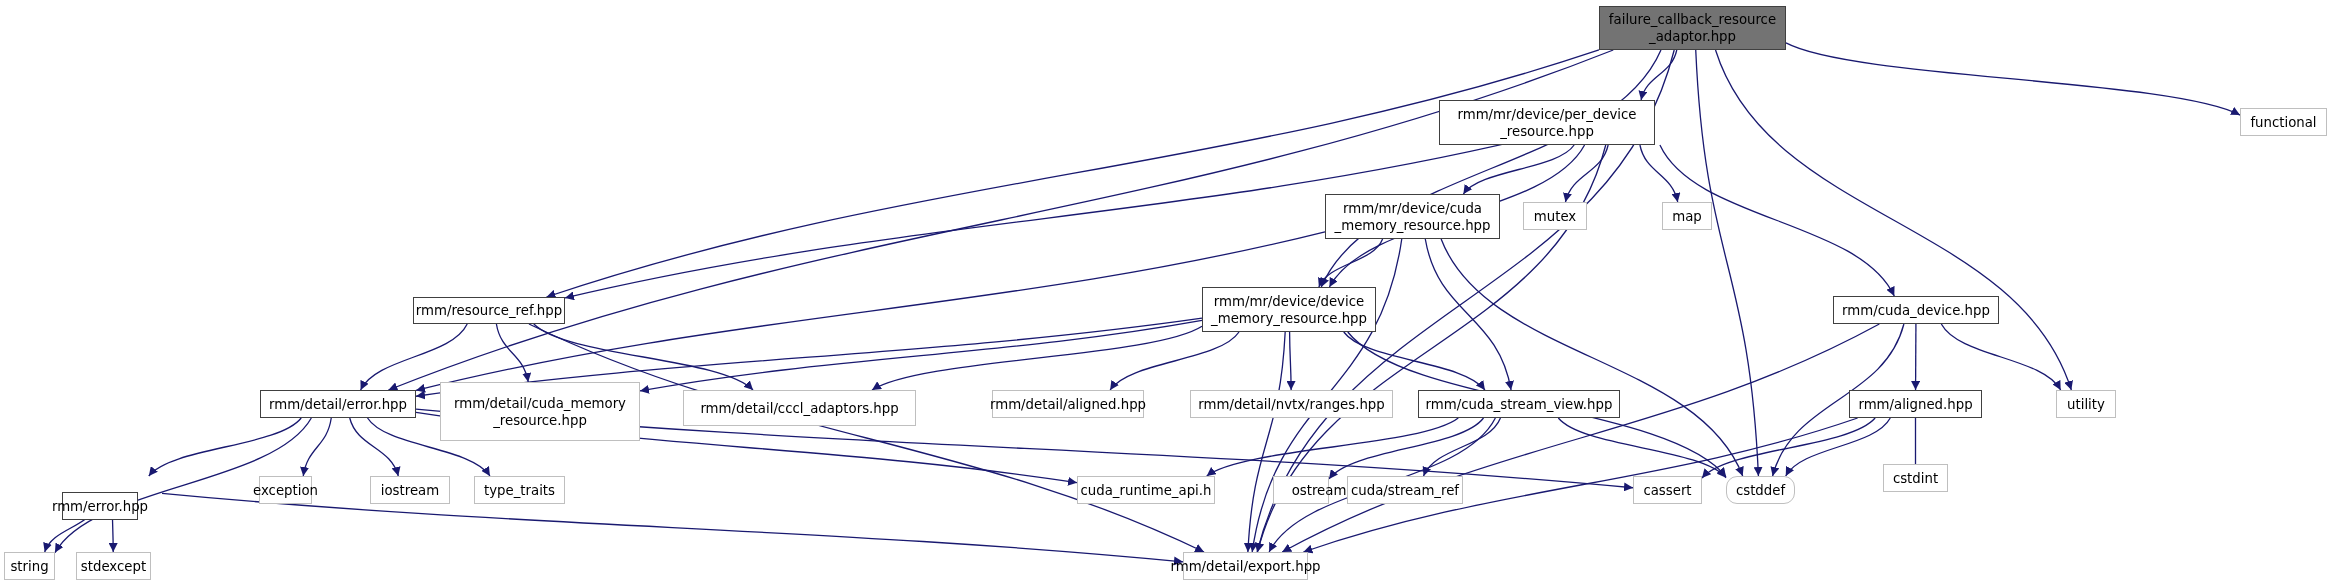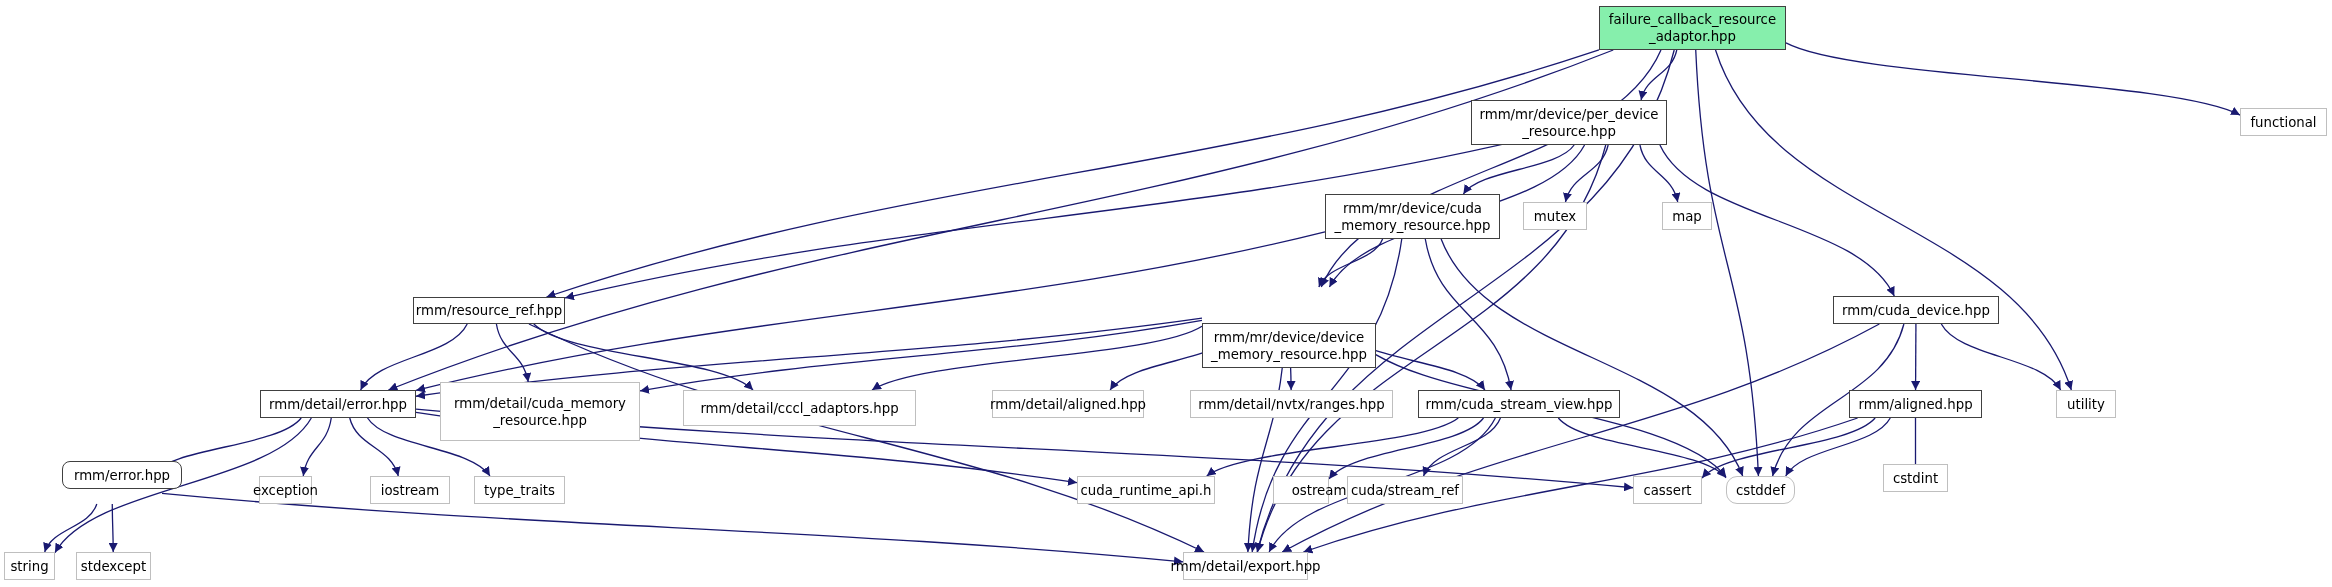--- a/index.html
+++ b/index.html
@@ -4,21 +4,21 @@
 <style>
   html, body { margin:0; padding:0; background:#ffffff; }
   body { width:2332px; height:587px; position:relative; overflow:hidden;
          font-family:"DejaVu Sans", sans-serif; }
   #graph { position:absolute; left:0; top:0; width:2332px; height:587px; }
   .node { position:absolute; box-sizing:border-box; display:flex; align-items:center;
           justify-content:center; text-align:center; font-size:13.3px; line-height:17px;
           color:#000; background:#fff; white-space:pre; }
   .node.doc { border:1.5px solid #404040; }
   .node.sys { border:1.5px solid #bfbfbf; }
-  .node.root { border:1.5px solid #404040; background:#86efac; }
+  .node.root { border:1.5px solid #404040; background:#737373; }
 </style>
 </head>
 <body>
 
 <svg id="graph" xmlns="http://www.w3.org/2000/svg" width="2332" height="587">
   <defs>
     <marker id="arr" viewBox="0 0 10 10" refX="10" refY="5" markerWidth="9" markerHeight="9" orient="auto" markerUnits="userSpaceOnUse">
       <path d="M0,0 L10,5 L0,10 z" fill="#191970"></path>
     </marker>
   </defs>
@@ -77,41 +77,41 @@
       <path d="M1875.1279069767443,418 C1849.1587209302327,448.01814516129036 1727.9691860465116,448.01814516129036 1702,478.03629032258067" fill="none" stroke="#191970" stroke-width="1.3" marker-end="url(#arr)"></path>
       <path d="M1890.2674418604652,418 C1874.5872093023256,447 1801.4127906976744,447 1785.7325581395348,476" fill="none" stroke="#191970" stroke-width="1.3" marker-end="url(#arr)"></path>
       <path d="M1915.5,418 C1915.5,447 1915.5,447 1915.5,476" fill="none" stroke="#191970" stroke-width="1.3" marker-end="url(#arr)"></path>
       <path d="M1857.5987654320988,418 C1663.6296296296296,485 1497.3703703703704,485 1303.4012345679012,552" fill="none" stroke="#191970" stroke-width="1.3" marker-end="url(#arr)"></path>
     </g>
 </svg>
 
 <div id="nodes">
     <div class="node root" style="left: 1599px; top: 6px; width: 187px; height: 44px;">failure_callback_resource
 _adaptor.hpp</div>
-    <div class="node doc" style="left: 1471px; top: 100px; width: 196px; height: 45px;">rmm/mr/device/per_device
+    <div class="node doc" style="left: 1439px; top: 100px; width: 216px; height: 45px;">rmm/mr/device/per_device
 _resource.hpp</div>
     <div class="node doc" style="left: 1325px; top: 194px; width: 175px; height: 45px;">rmm/mr/device/cuda
 _memory_resource.hpp</div>
-    <div class="node doc" style="left: 1202px; top: 287px; width: 174px; height: 45px; margin-top: 36px;">rmm/mr/device/device
+    <div class="node doc" style="left: 1202px; top: 287px; width: 174px; height: 45px;">rmm/mr/device/device
 _memory_resource.hpp</div>
     <div class="node doc" style="left: 413px; top: 297px; width: 152px; height: 27px;">rmm/resource_ref.hpp</div>
     <div class="node doc" style="left: 1833px; top: 296px; width: 166px; height: 28px;">rmm/cuda_device.hpp</div>
     <div class="node doc" style="left: 260px; top: 390px; width: 156px; height: 28px;">rmm/detail/error.hpp</div>
     <div class="node sys" style="left: 440px; top: 382px; width: 200px; height: 59px;">rmm/detail/cuda_memory
 _resource.hpp</div>
     <div class="node sys" style="left: 683px; top: 390px; width: 233px; height: 36px;">rmm/detail/cccl_adaptors.hpp</div>
     <div class="node sys" style="left: 992px; top: 390px; width: 152px; height: 28px;">rmm/detail/aligned.hpp</div>
     <div class="node sys" style="left: 1190px; top: 390px; width: 203px; height: 28px;">rmm/detail/nvtx/ranges.hpp</div>
     <div class="node doc" style="left: 1418px; top: 390px; width: 202px; height: 28px;">rmm/cuda_stream_view.hpp</div>
     <div class="node doc" style="left: 1849px; top: 390px; width: 133px; height: 28px;">rmm/aligned.hpp</div>
     <div class="node sys" style="left: 2056px; top: 390px; width: 60px; height: 28px;">utility</div>
     <div class="node sys" style="left: 2240px; top: 108px; width: 87px; height: 28px;">functional</div>
     <div class="node sys" style="left: 1523px; top: 202px; width: 64px; height: 28px;">mutex</div>
     <div class="node sys" style="left: 1662px; top: 202px; width: 50px; height: 28px;">map</div>
-    <div class="node doc" style="left: 62px; top: 461px; width: 120px; height: 28px; border-radius: 8px;">rmm/error.hpp</div>
+    <div class="node doc" style="left: 62px; top: 492px; width: 76px; height: 28px;">rmm/error.hpp</div>
     <div class="node sys" style="left: 259px; top: 476px; width: 53px; height: 28px;">exception</div>
     <div class="node sys" style="left: 370px; top: 476px; width: 80px; height: 28px;">iostream</div>
     <div class="node sys" style="left: 474px; top: 476px; width: 91px; height: 28px;">type_traits</div>
     <div class="node sys" style="left: 1077px; top: 476px; width: 138px; height: 28px;">cuda_runtime_api.h</div>
     <div class="node sys" style="left: 1273px; top: 476px; width: 56px; height: 28px; padding-left: 36px;">ostream</div>
     <div class="node sys" style="left: 1347px; top: 476px; width: 116px; height: 28px;">cuda/stream_ref</div>
     <div class="node sys" style="left: 1633px; top: 476px; width: 69px; height: 28px;">cassert</div>
     <div class="node sys" style="left: 1726px; top: 476px; width: 69px; height: 28px; border-radius: 11px;">cstddef</div>
     <div class="node sys" style="left: 1883px; top: 464px; width: 65px; height: 28px;">cstdint</div>
     <div class="node sys" style="left: 4px; top: 552px; width: 51px; height: 28px;">string</div>

